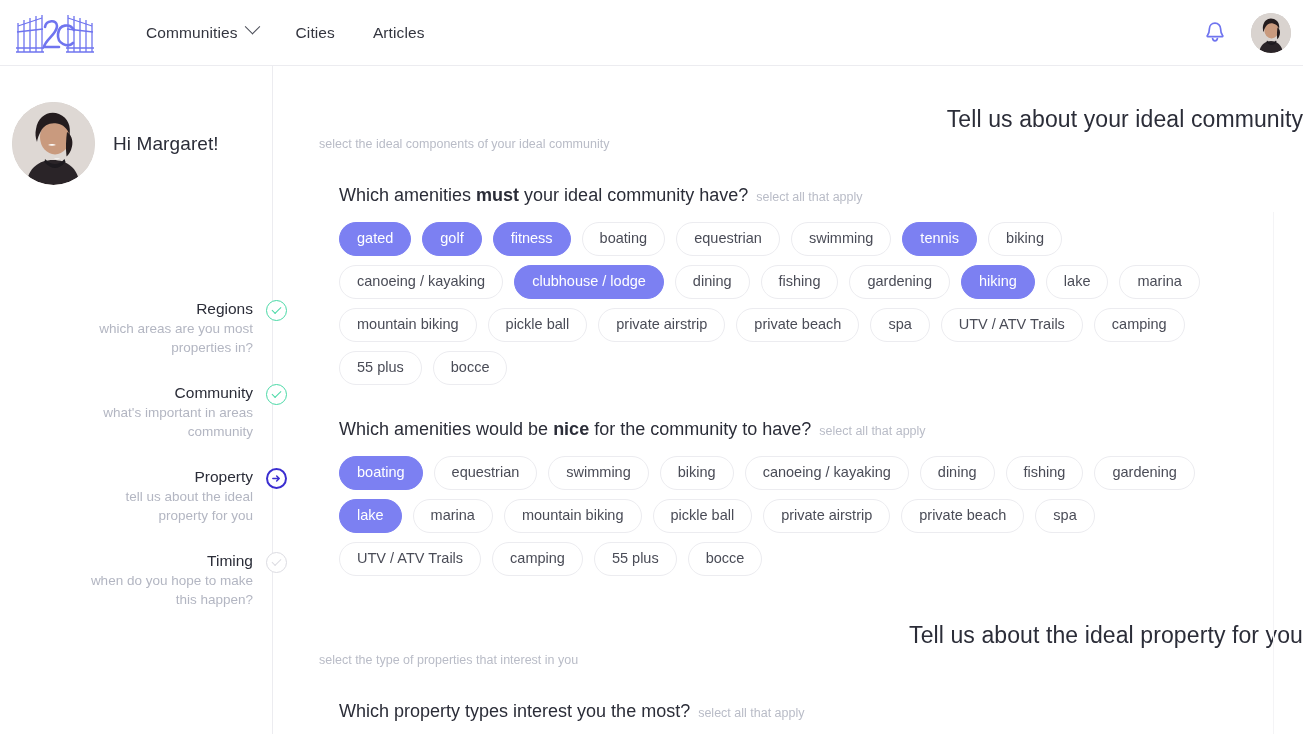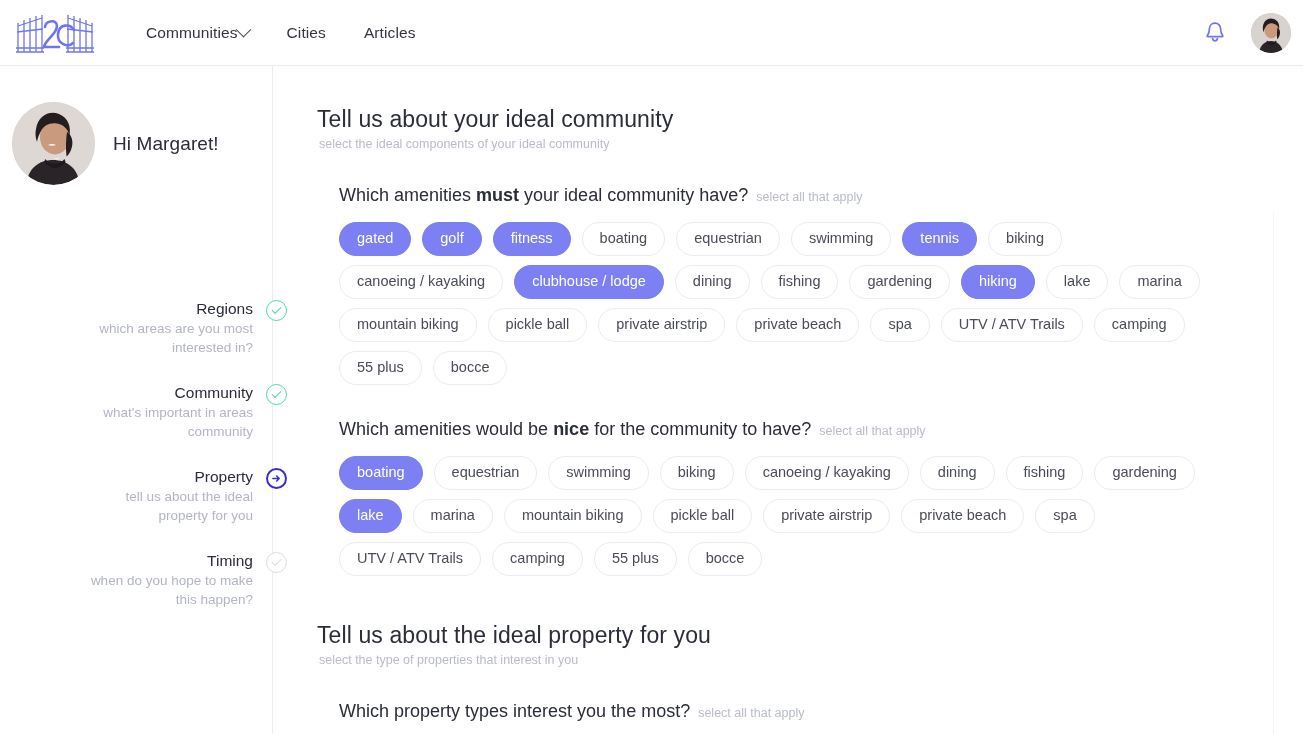--- a/index.html
+++ b/index.html
@@ -29,21 +29,21 @@
   .nav-links {
     display: flex;
     align-items: center;
     margin-left: 48px;
     gap: 38px;
   }
   .nav-link {
     font-size: 15.5px;
     color: #33353f;
     display: flex;
-    align-items: center;
+    gap: 9px;
     cursor: pointer;
     letter-spacing: .1px;
   }
   .chev {
     width: 11px; height: 11px;
     border-right: 1.6px solid #4a4c57;
     border-bottom: 1.6px solid #4a4c57;
     transform: rotate(45deg) translate(-2px,-2px);
   }
   .topbar-right {
@@ -154,20 +154,21 @@
     overflow: hidden;
   }
   .main-inner { padding: 40px 0 0 44px; }
 
   .sec-title {
     font-size: 23px;
     color: #2b2d38;
     letter-spacing: .1px;
     margin: 0;
     font-weight: 400;
+    text-align: right;
   }
   .sec-sub {
     font-size: 12.5px;
     color: #b9bcc7;
     margin: 4px 0 0 2px;
   }
 
   .question {
     margin: 34px 12px 0 22px;
     font-size: 18px;
@@ -316,21 +317,21 @@
       <div class="greet-text">Hi Margaret!</div>
     </div>
 
     <div class="rail"></div>
 
     <div class="steps">
 
       <div class="step">
         <div>
           <div class="step-title">Regions</div>
-          <div class="step-sub">which areas are you most interested in?</div>
+          <div class="step-sub">which areas are you most properties in?</div>
         </div>
         <div class="step-marker">
             <span class="tick"></span>
           </div>
       </div>
 
       <div class="step">
         <div>
           <div class="step-title">Community</div>
           <div class="step-sub">what's important in areas community</div>

